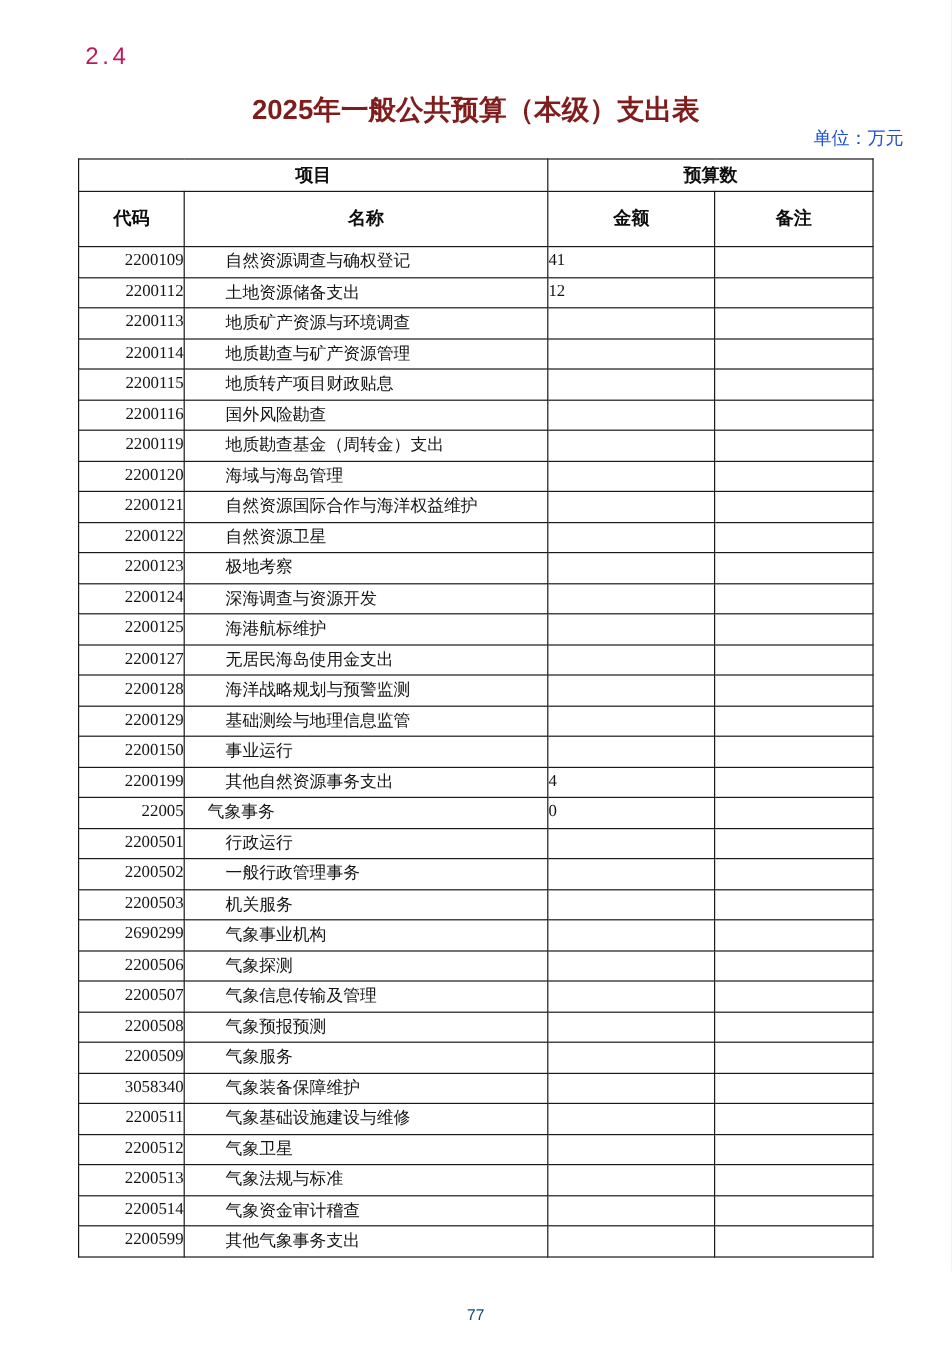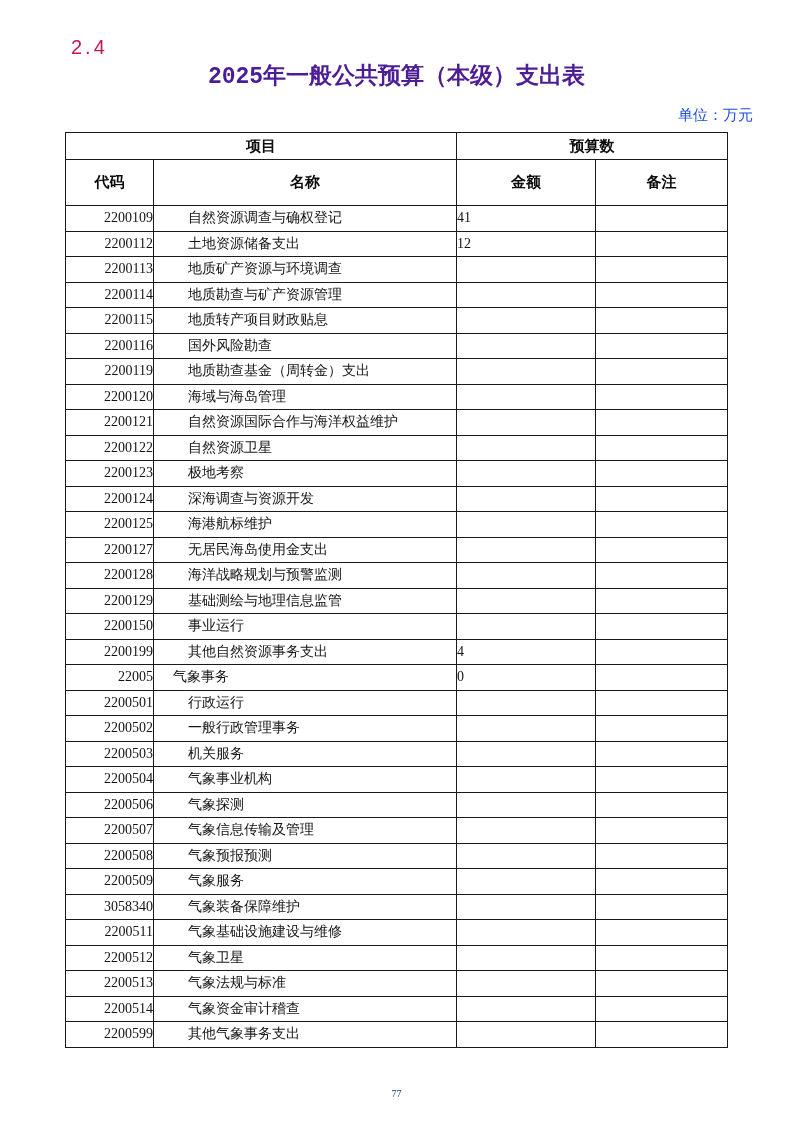--- a/index.html
+++ b/index.html
@@ -22,28 +22,28 @@
     left: 71px;
     top: 36px;
     font-family: "Liberation Sans", "DejaVu Sans", sans-serif;
     font-size: 20px;
     letter-spacing: 3px;
     color: #be185d;
   }
   .doc-title {
     position: absolute;
     left: 0;
-    top: 60px;
+    top: 76px;
     width: 100%;
     margin: 0;
     text-align: center;
-    font-family: Liberation Mono, monospace;
+    font-family: Liberation Sans, sans-serif;
     font-size: 23px;
     font-weight: bold;
-    color: #4c1d95;
+    color: #7f1d1d;
   }
   .unit-note {
     position: absolute;
     top: 106px;
     right: 40px;
     font-size: 15px;
     color: #1d4ed8;
     font-family: Liberation Serif, serif;
   }
   table.budget-table {
@@ -81,22 +81,22 @@
   td.cell-code   { padding-left: 6px; text-align: right; }
   td.cell-name.lv1 { padding-left: 19px; }
   td.cell-name.lv2 { padding-left: 34px; }
   td.cell-amount { text-align: left; padding-right: 6px; }
   .page-number {
     position: absolute;
     left: 0;
     top: 1088px;
     width: 100%;
     text-align: center;
-    font-family: Liberation Serif, serif;
-    font-size: 10px;
+    font-family: Liberation Sans, sans-serif;
+    font-size: 13px;
     color: #0c4a6e;
   }
 </style>
 </head>
 <body>
 
 <div class="page">
 
   <div class="section-label">2.4</div>
 
@@ -250,21 +250,21 @@
           <td class="cell-amount"></td>
           <td class="cell-note"></td>
         </tr>
         <tr>
           <td class="cell-code">2200503</td>
           <td class="cell-name lv2">机关服务</td>
           <td class="cell-amount"></td>
           <td class="cell-note"></td>
         </tr>
         <tr>
-          <td class="cell-code">2200504</td>
+          <td class="cell-code">2690299</td>
           <td class="cell-name lv2">气象事业机构</td>
           <td class="cell-amount"></td>
           <td class="cell-note"></td>
         </tr>
         <tr>
           <td class="cell-code">2200506</td>
           <td class="cell-name lv2">气象探测</td>
           <td class="cell-amount"></td>
           <td class="cell-note"></td>
         </tr>

